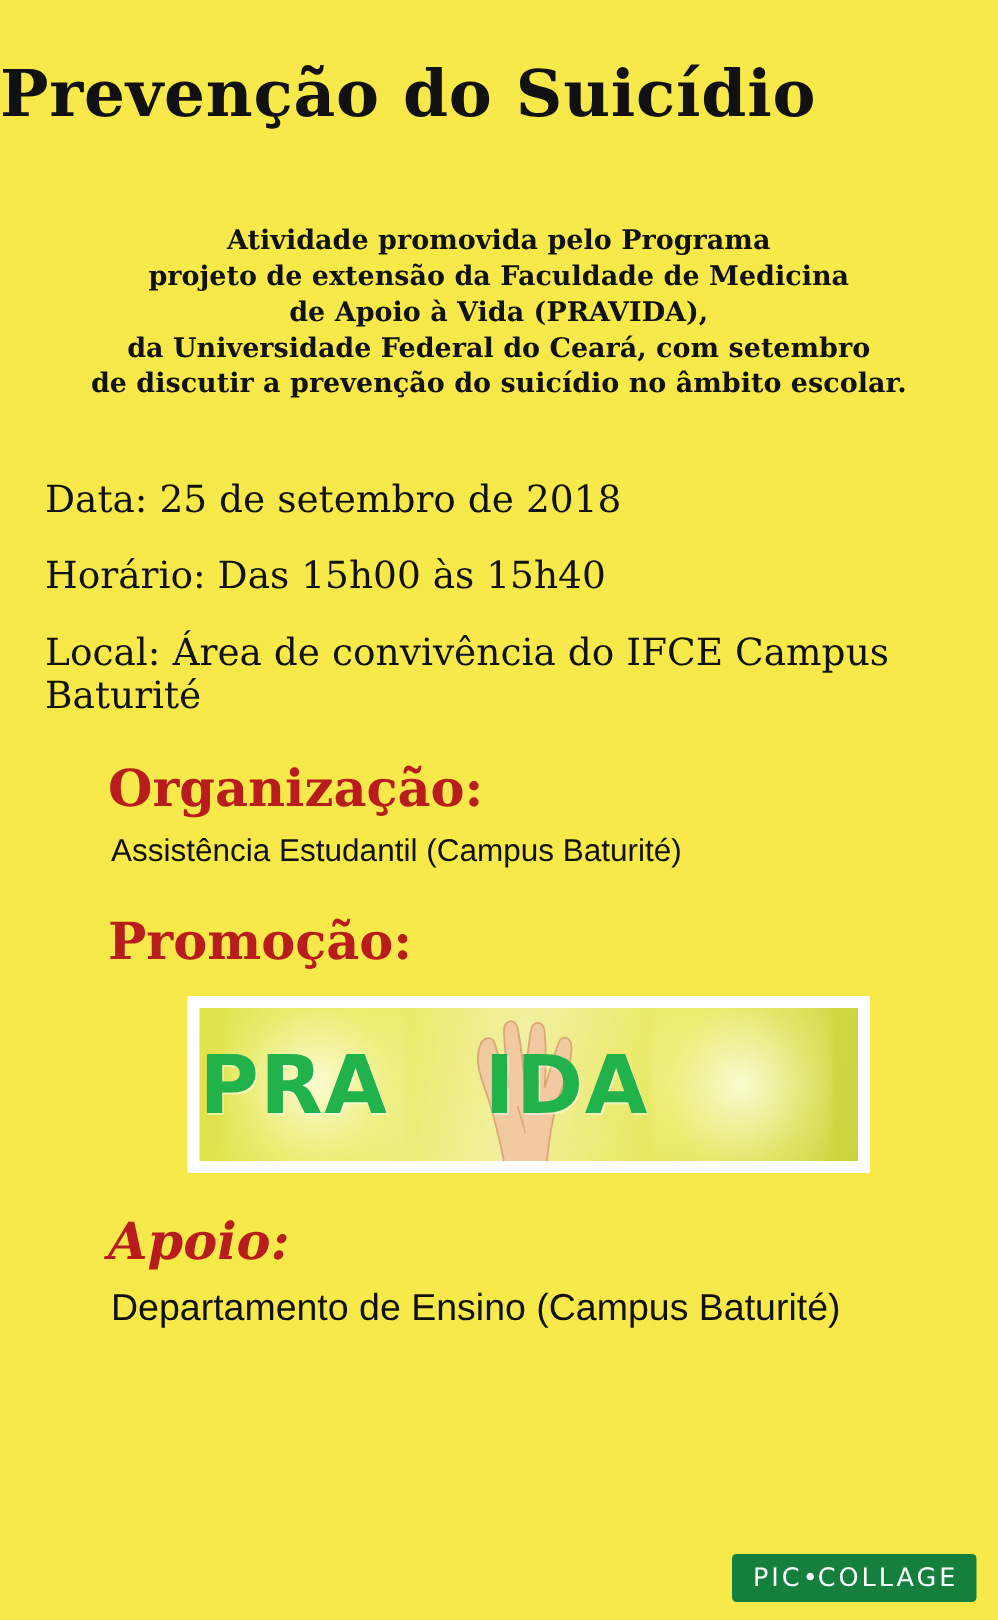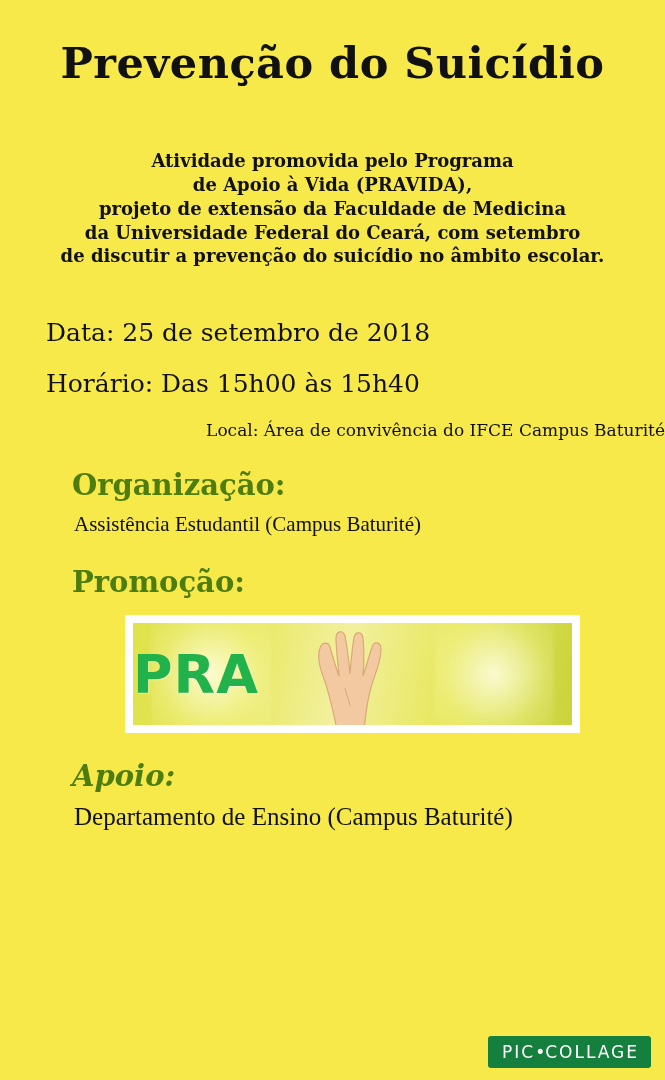--- a/index.html
+++ b/index.html
@@ -24,21 +24,20 @@
     align-items: center;
   }
 
   .title {
     margin-top: 40px;
     font-family: "DejaVu Serif", serif;
     font-size: 43px;
     font-weight: bold;
     color: #111111;
     letter-spacing: 0.5px;
-    text-align: center;
     line-height: 1.1;
     width: 100%;
   }
 
   .intro {
     margin-top: 62px;
     width: 100%;
     text-align: center;
     font-family: "DejaVu Serif", serif;
     font-weight: bold;
@@ -48,59 +47,58 @@
     padding: 0 6px;
     box-sizing: border-box;
   }
   .intro div {
     white-space: nowrap;
   }
 
   .details {
     margin-top: 50px;
     width: 100%;
-    padding-left: 46px;
+    padding-left: 30px;
     box-sizing: border-box;
   }
   .detail-line {
     font-family: "DejaVu Serif", serif;
     color: #111111;
     margin-bottom: 22px;
   }
   .detail-date {
     font-size: 25px;
   }
   .detail-time {
     font-size: 25px;
   }
   .detail-place {
-    font-size: 17px;
+    font-size: 25px;
     margin-bottom: 0;
-    text-align: right;
   }
 
   .section {
     width: 100%;
     padding-left: 72px;
     box-sizing: border-box;
   }
 
   .sec-head {
     font-family: "DejaVu Serif", serif;
     font-weight: bold;
-    font-size: 29px;
-    color: #4d7c0f;
+    font-size: 34px;
+    color: #b91c1c;
     margin-top: 28px;
   }
   .sec-head.apoio {
     margin-top: 26px;
     font-style: italic;
   }
   .sec-body {
-    font-family: Liberation Serif, serif;
+    font-family: Liberation Sans, sans-serif;
     font-size: 21px;
     color: #111111;
     margin-top: 10px;
     padding-left: 2px;
   }
   .sec-body.small {
     font-size: 25px;
     margin-top: 10px;
   }
 
@@ -176,22 +174,22 @@
 </style>
 </head>
 <body>
 
 <div class="poster">
 
   <div class="title">Prevenção do Suicídio</div>
 
   <div class="intro">
     <div>Atividade promovida pelo Programa</div>
+    <div>projeto de extensão da Faculdade de Medicina</div>
     <div>de Apoio à Vida (PRAVIDA),</div>
-    <div>projeto de extensão da Faculdade de Medicina</div>
     <div>da Universidade Federal do Ceará, com setembro</div>
     <div>de discutir a prevenção do suicídio no âmbito escolar.</div>
   </div>
 
   <div class="details">
     <div class="detail-line detail-date">Data: 25 de setembro de 2018</div>
     <div class="detail-line detail-time">Horário: Das 15h00 às 15h40</div>
     <div class="detail-line detail-place">Local: Área de convivência do IFCE Campus Baturité</div>
   </div>
 
@@ -206,20 +204,21 @@
       <div class="glowL"></div>
       <div class="glowR"></div>
       <svg class="hands" viewBox="0 0 120 104" aria-hidden="true">
         <g fill="#f2c9a0" stroke="#d9a877" stroke-width="1.2">
           <path d="M44 104 C40 84 36 66 30 50 C26 39 24 30 27 22 C29 16 35 15 37 21 C40 31 43 42 46 50 C45 36 43 22 43 12 C43 5 50 3 52 10 C54 20 56 36 57 48 C58 36 59 22 61 12 C62 5 69 5 70 12 C71 22 71 38 70 50 C73 41 76 30 79 21 C81 14 88 16 88 23 C88 32 85 41 81 52 C75 68 73 86 71 104 Z"></path>
         </g>
         <path d="M52 62 C54 70 56 74 57 80" stroke="#d9a877" stroke-width="1" fill="none"></path>
       </svg>
       <div class="word">
         <span class="left">PRA</span>
+        <span class="right">IDA</span>
       </div>
     </div>
   </div>
 
   <div class="section">
     <div class="sec-head apoio">Apoio:</div>
     <div class="sec-body small">Departamento de Ensino (Campus Baturité)</div>
   </div>
 
   <div class="pic-collage">

